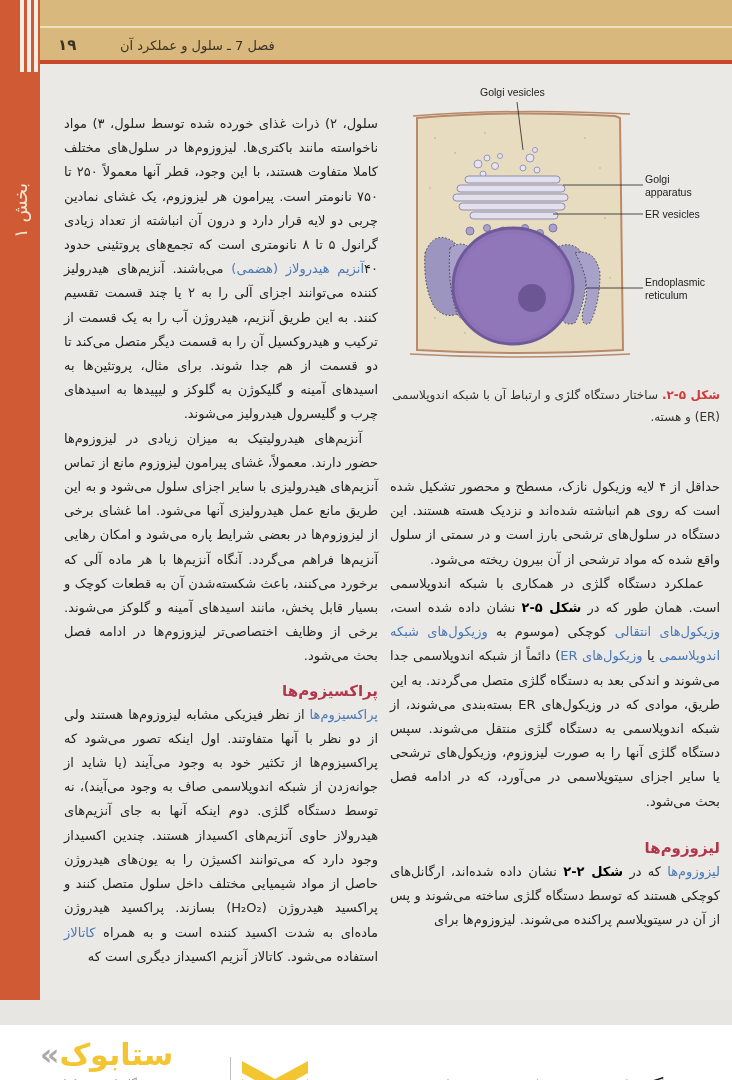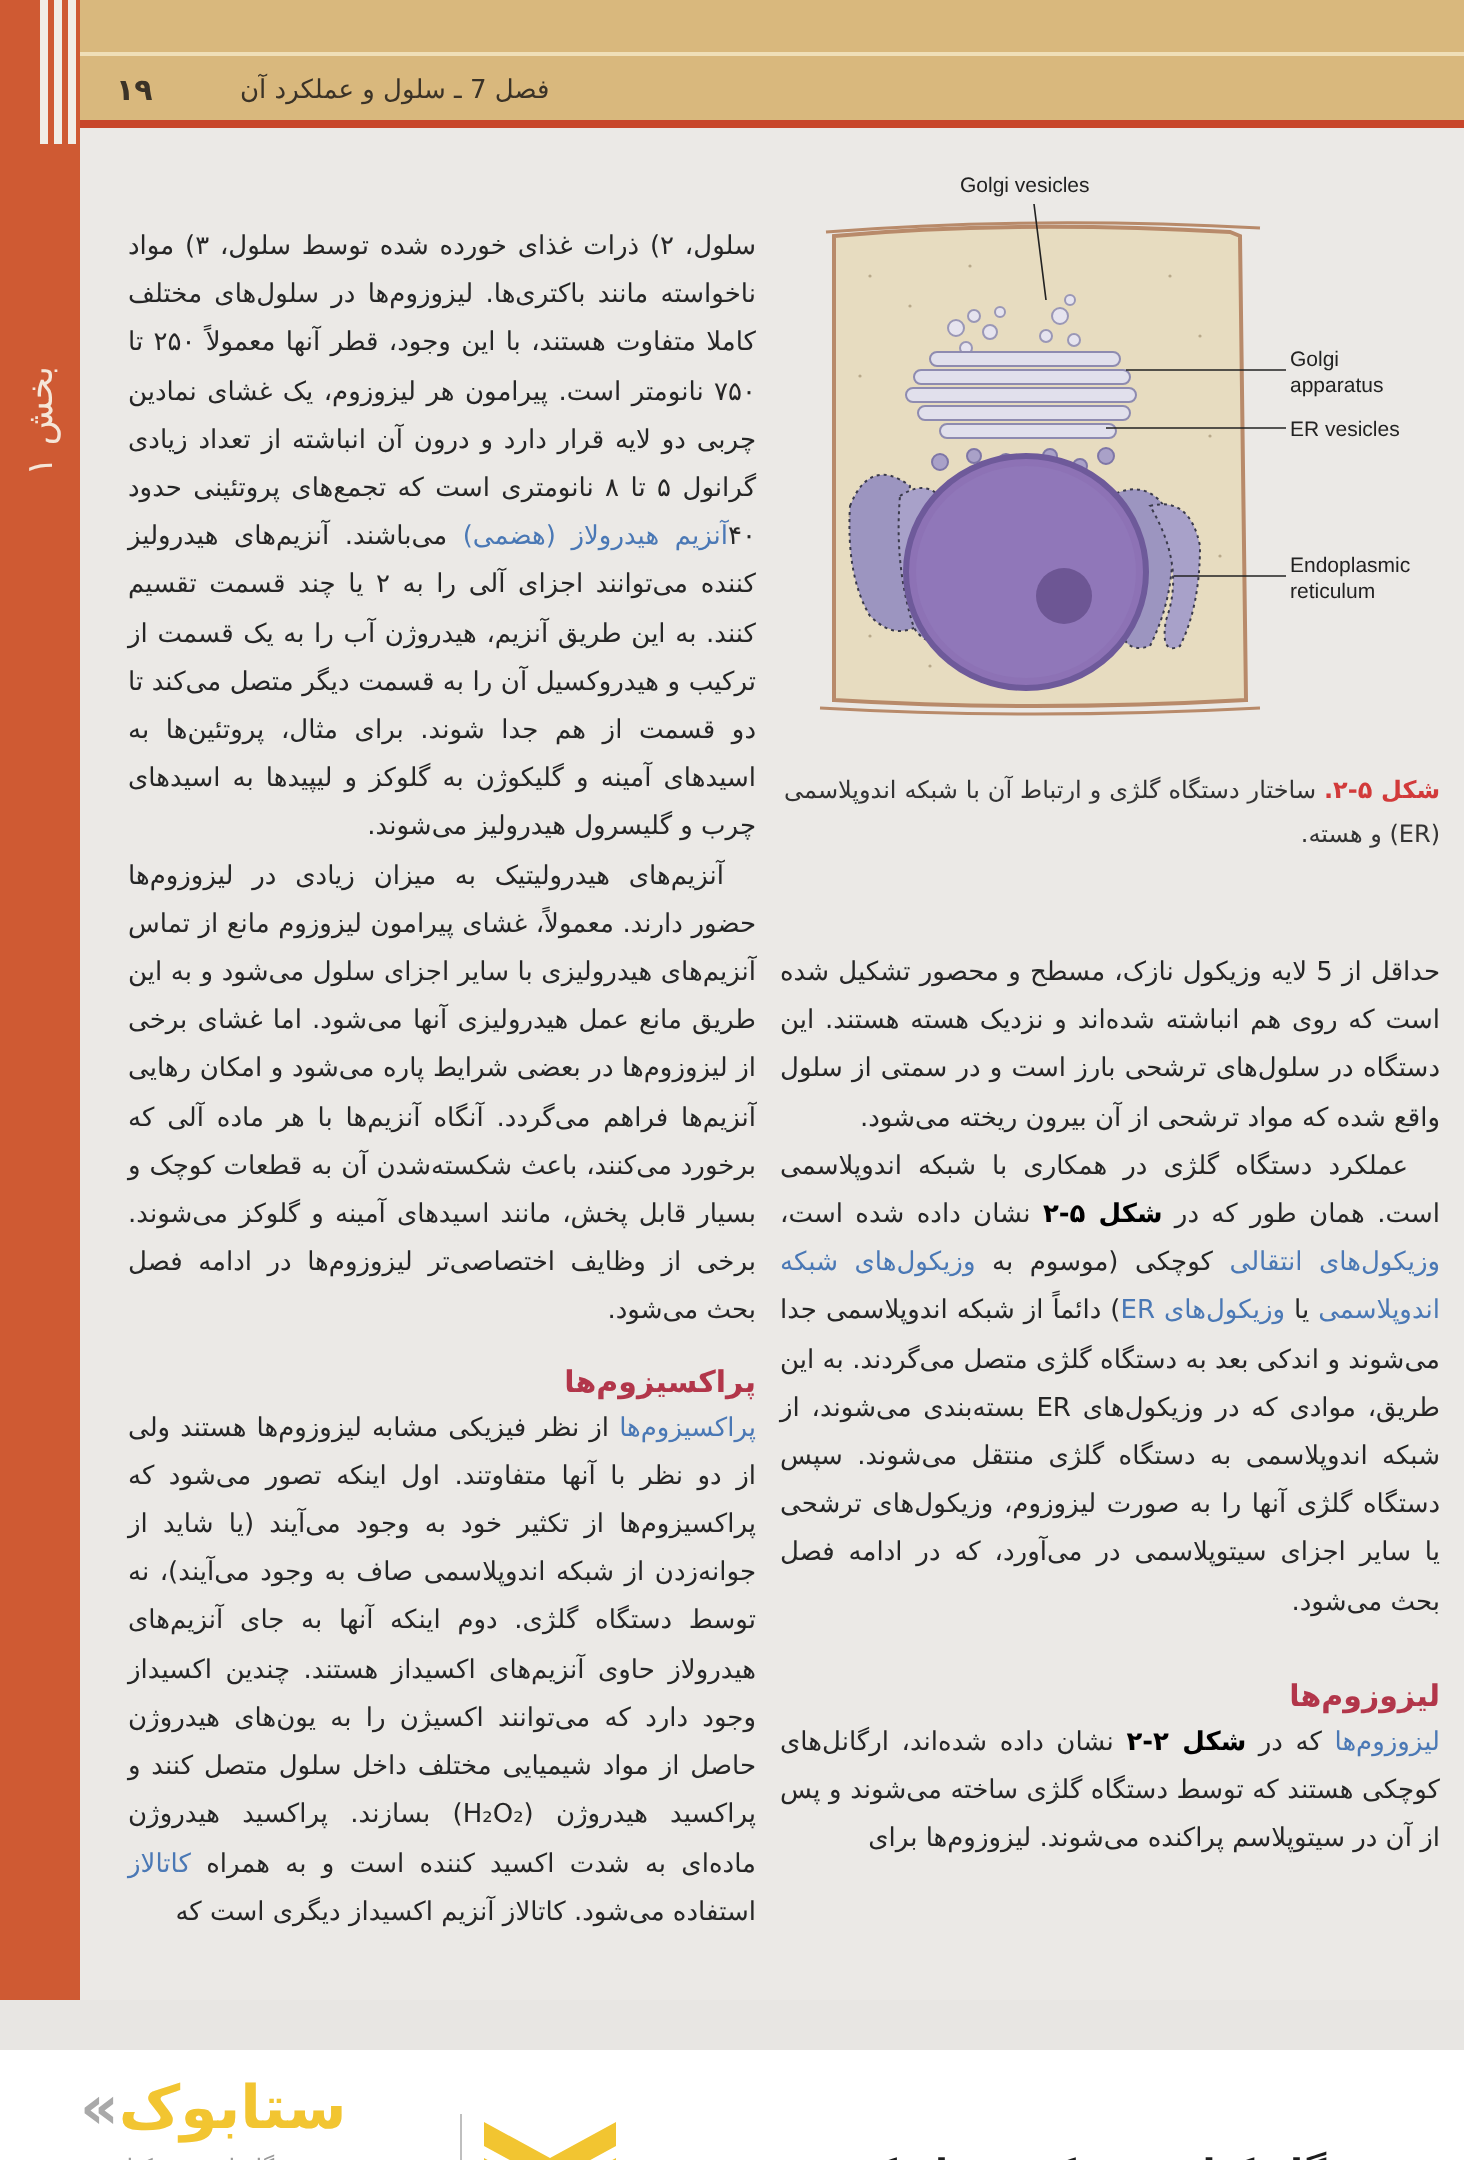--- a/index.html
+++ b/index.html
@@ -153,21 +153,21 @@
     <text class="fig-label" x="250" y="208">Endoplasmic</text>
     <text class="fig-label" x="250" y="221">reticulum</text>
   </svg>
 </div>
 
 <div class="caption">
   <span class="cap-title">شکل ۵-۲.</span><span> ساختار دستگاه گلژی و ارتباط آن با شبکه اندوپلاسمی (ER) و هسته.</span>
 </div>
 
 <div class="col col-right">
-  <p>حداقل از 5 لایه وزیکول نازک، مسطح و محصور تشکیل شده است که روی هم انباشته شده‌اند و نزدیک هسته هستند. این دستگاه در سلول‌های ترشحی بارز است و در سمتی از سلول واقع شده که مواد ترشحی از آن بیرون ریخته می‌شود.</p>
+  <p>حداقل از ۴ لایه وزیکول نازک، مسطح و محصور تشکیل شده است که روی هم انباشته شده‌اند و نزدیک هسته هستند. این دستگاه در سلول‌های ترشحی بارز است و در سمتی از سلول واقع شده که مواد ترشحی از آن بیرون ریخته می‌شود.</p>
   <p class="indent"><span>عملکرد دستگاه گلژی در همکاری با شبکه اندوپلاسمی است. همان طور که در </span><span class="figref">شکل ۵-۲</span><span> نشان داده شده است، </span><span class="term">وزیکول‌های انتقالی</span><span> کوچکی (موسوم به </span><span class="term">وزیکول‌های شبکه اندوپلاسمی</span><span> یا </span><span class="term">وزیکول‌های ER</span><span>) دائماً از شبکه اندوپلاسمی جدا می‌شوند و اندکی بعد به دستگاه گلژی متصل می‌گردند. به این طریق، موادی که در وزیکول‌های ER بسته‌بندی می‌شوند، از شبکه اندوپلاسمی به دستگاه گلژی منتقل می‌شوند. سپس دستگاه گلژی آنها را به صورت لیزوزوم، وزیکول‌های ترشحی یا سایر اجزای سیتوپلاسمی در می‌آورد، که در ادامه فصل بحث می‌شود.</span></p>
   <div class="heading" style="margin-top:22px">لیزوزوم‌ها</div>
   <p><span class="term">لیزوزوم‌ها</span><span> که در </span><span class="figref">شکل ۲-۲</span><span> نشان داده شده‌اند، ارگانل‌های کوچکی هستند که توسط دستگاه گلژی ساخته می‌شوند و پس از آن در سیتوپلاسم پراکنده می‌شوند. لیزوزوم‌ها برای</span></p>
 </div>
 
 <div class="footer">
   <div class="logo-box">
     <div class="logo-word">«<b>ستابوک</b></div>
     <div class="logo-sub">فروشگاه اینترنتی کتاب</div>
     <div class="logo-divider"></div>

